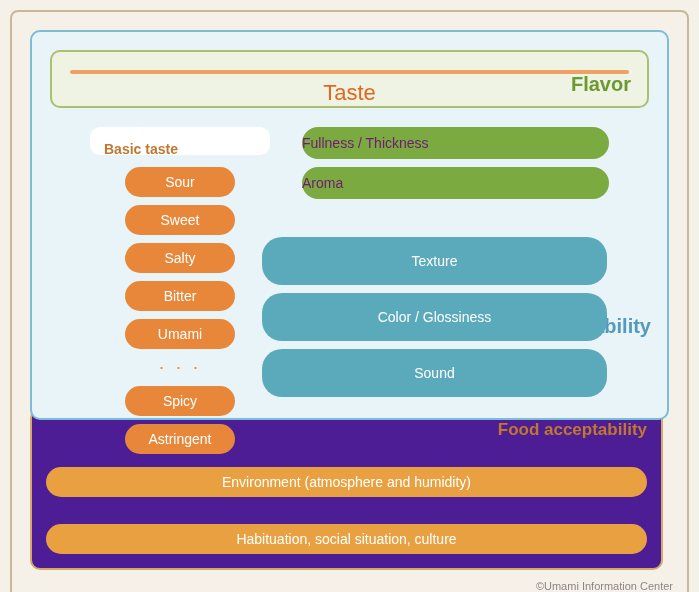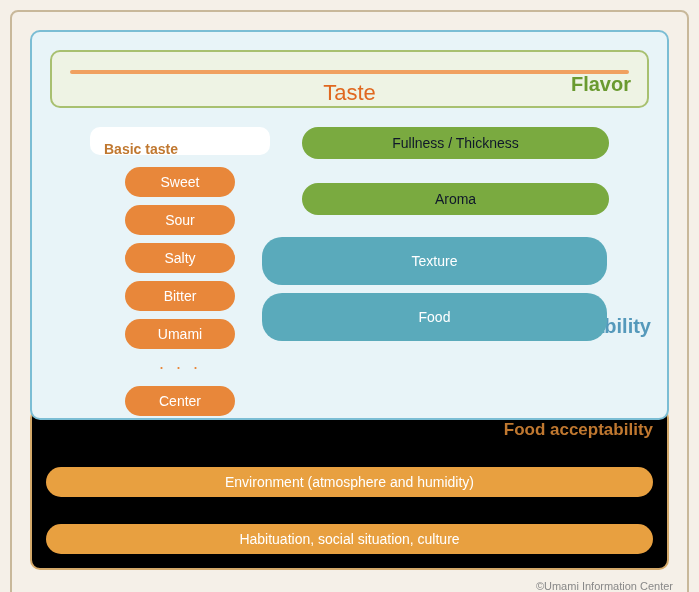--- a/index.html
+++ b/index.html
@@ -19,22 +19,22 @@
       border: 2px solid #c8b89a;
       border-radius: 8px;
       padding: 18px;
       position: relative;
     }
     
     .food-acceptability-box {
       position: absolute;
       bottom: 30px;
       left: 18px;
-      right: 18px;
-      background: #000000;
+      right: 24px;
+      background: #4c1d95;
       border: 2px solid #d4a96a;
       border-radius: 10px;
       padding: 10px 14px 14px 14px;
     }
     .food-acceptability-title {
       text-align: right;
       color: #c07830;
       font-size: 17px;
       font-weight: bold;
       margin-bottom: 8px;
@@ -147,26 +147,25 @@
     
     .flavor-items-area {
       position: absolute;
       top: 55px;
       left: 230px;
       right: 18px;
       bottom: 18px;
     }
     .flavor-item {
       background: #7aaa40;
-      color: #0f172a;
+      color: #701a75;
       border-radius: 20px;
       padding: 8px 0;
-      margin-bottom: 24px;
-      font-size: 14px;
-      text-align: center;
+      margin-bottom: 8px;
+      font-size: 14px;
     }
     
     .palatability-items-area {
       position: absolute;
       top: 205px;
       left: 230px;
       right: 60px;
     }
     .palatability-item {
       background: #5aaabb;
@@ -202,39 +201,41 @@
     <div class="palatability-title">Palatability</div>
 
     <div class="flavor-box">
       <div class="flavor-title">Flavor</div>
 
       <div class="taste-box">
         <div class="taste-title">Taste</div>
 
         <div class="basic-taste-box">
           <div class="basic-taste-title">Basic taste</div>
+          <span class="taste-item">Sour</span>
           <span class="taste-item">Sweet</span>
-          <span class="taste-item">Sour</span>
           <span class="taste-item">Salty</span>
           <span class="taste-item">Bitter</span>
           <span class="taste-item">Umami</span>
           <div class="taste-dots">· · ·</div>
-          <span class="taste-item">Center</span>
+          <span class="taste-item">Spicy</span>
+          <span class="taste-item">Astringent</span>
         </div>
 
         <div class="flavor-items-area">
           <div class="flavor-item">Fullness / Thickness</div>
           <div class="flavor-item">Aroma</div>
         </div>
 
       </div>
 
     </div>
 
     <div class="palatability-items-area">
       <div class="palatability-item">Texture</div>
-      <div class="palatability-item">Food</div>
+      <div class="palatability-item">Color / Glossiness</div>
+      <div class="palatability-item">Sound</div>
     </div>
 
   </div>
 
   <div class="copyright">©Umami Information Center</div>
 </div>
 
 </body></html>

